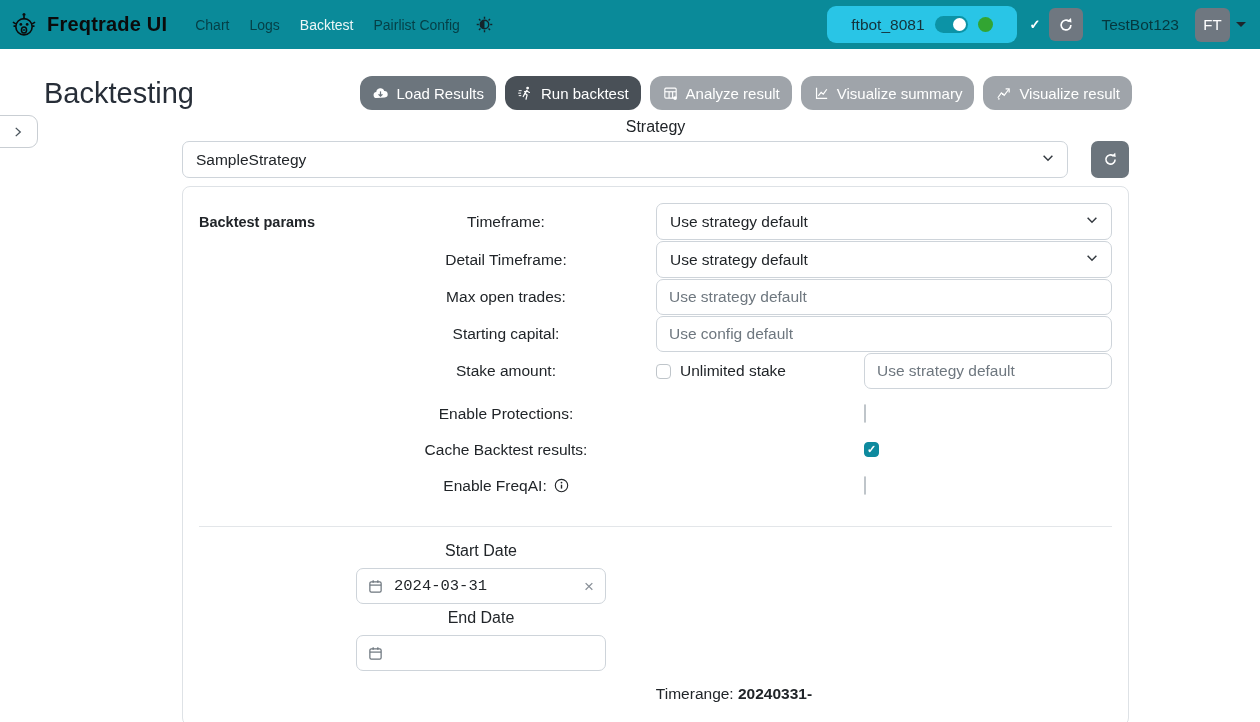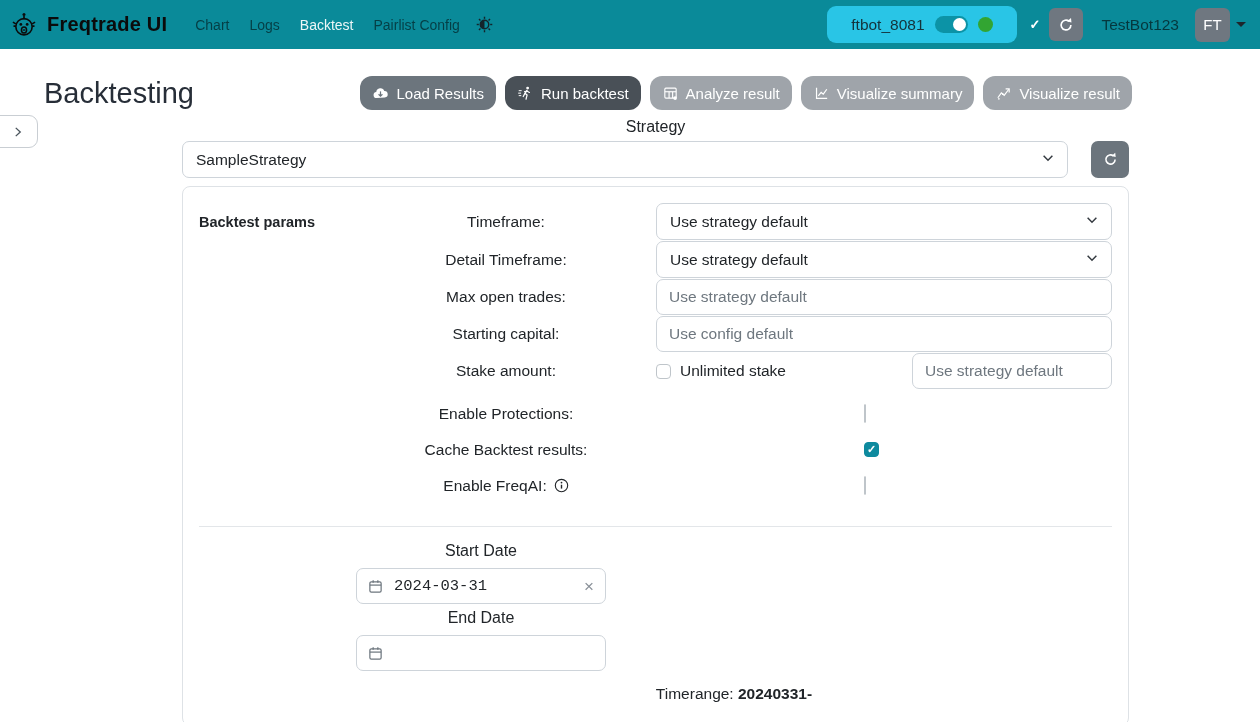--- a/index.html
+++ b/index.html
@@ -104,21 +104,21 @@
   .param-row {
     display:grid; grid-template-columns:300px 1fr; align-items:center;
     min-height:35.5px; margin-bottom:1px;
   }
   .param-label { text-align:center; font-size:15.5px; color:#212529; }
   .text-input {
     width:100%; height:36px; border:1px solid #ced4da; border-radius:7px;
     padding:0 12px; font-size:15.5px; font-family:inherit; color:#212529; outline:none;
   }
   .text-input::placeholder { color:#6e777f; }
-  .stake-field { display:flex; align-items:center;gap:48px; }
+  .stake-field { display:flex; align-items:center; }
   .stake-check { display:flex; align-items:center; gap:9px; width:208px; }
   .checkbox {
     width:15px; height:15px; border:1px solid #bfc5ca; border-radius:4px;
     background:#fff; flex:none; cursor:pointer;
   }
   .checkbox.checked {
     background:#0e8a9e; border-color:#0e8a9e;
     display:flex; align-items:center; justify-content:center;
     color:#fff; font-size:11px; font-weight:700;
   }

